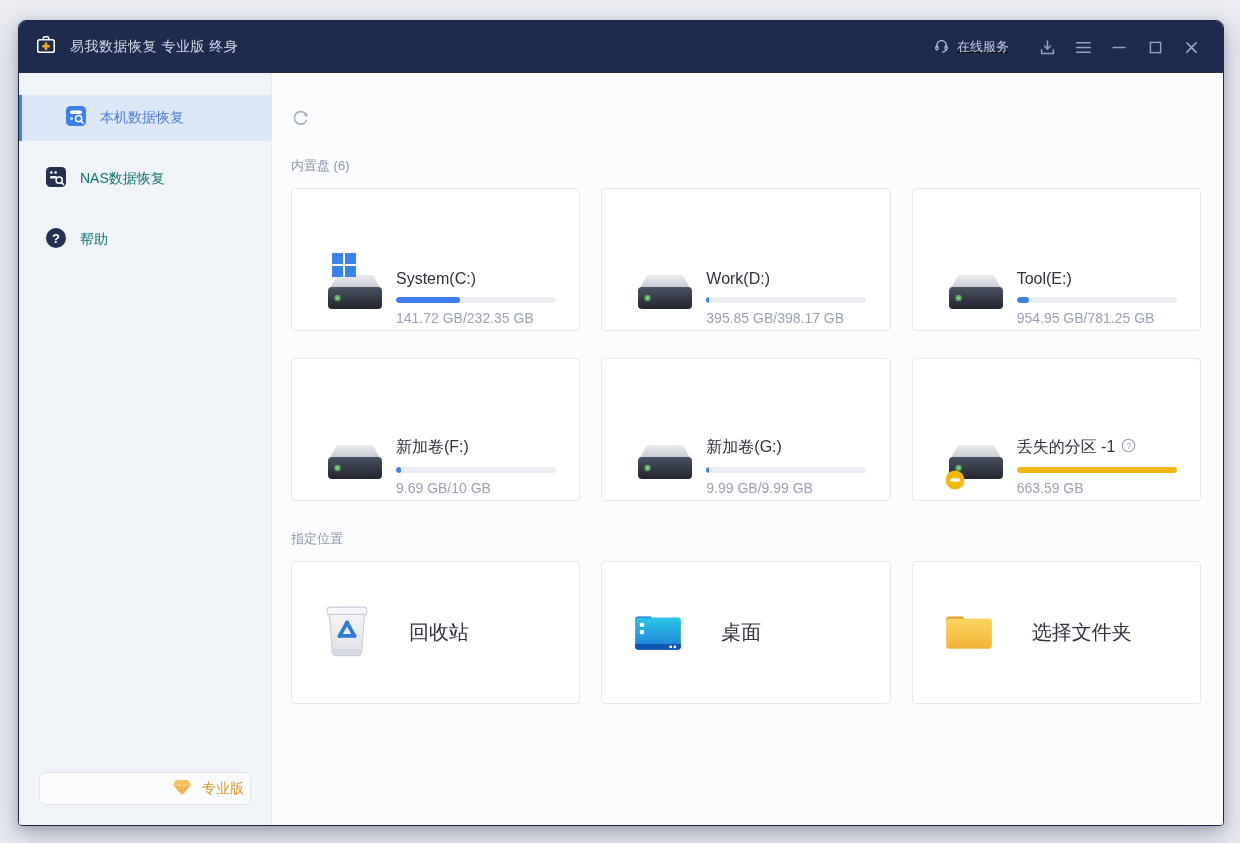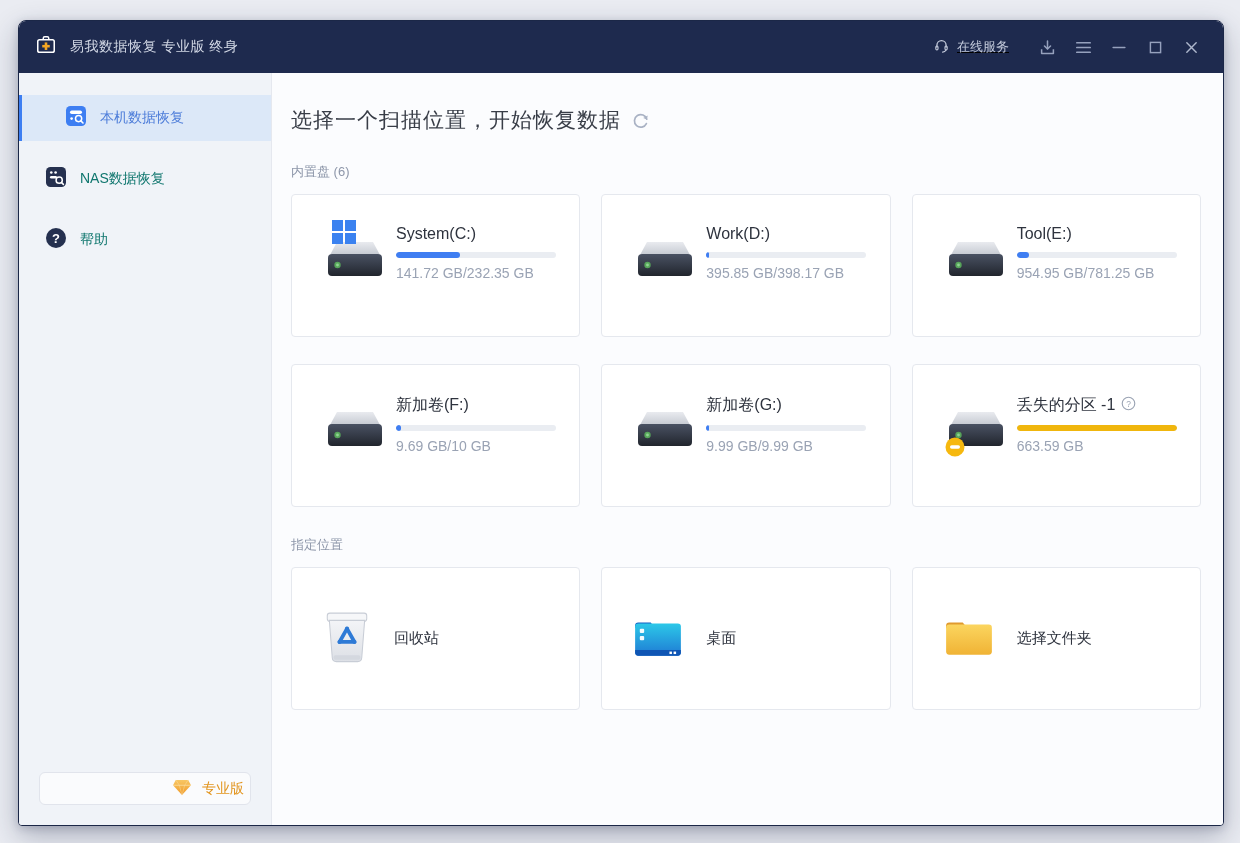--- a/index.html
+++ b/index.html
@@ -50,35 +50,35 @@
   }
   
   .main{flex:1;padding:0 22px 0 19px;background:#fbfcfe;overflow:hidden;}
   .heading-row{margin-top:33px;display:flex;align-items:center;gap:10px;}
   .heading-row h1{margin:0;font-size:21px;font-weight:500;color:#383d47;letter-spacing:1px;}
   .refresh{cursor:pointer;display:flex;margin-top:3px;}
   .section-label{margin-top:29px;font-size:13px;color:#8d96a9;}
   .grid{margin-top:13px;display:grid;grid-template-columns:repeat(3,1fr);gap:27px 21px;}
   .card{
     background:#fff;border:1px solid #e5e8ee;border-radius:4px;height:143px;
-    box-sizing:border-box;display:flex;align-items:flex-start;
+    box-sizing:border-box;display:flex;align-items:flex-end;
     padding:16px 0 4px 28px;cursor:pointer;
   }
   .card-icon{flex-shrink:0;margin-top:6px;}
   .card-body{margin-left:6px;min-width:0;}
   .drive-name-row{display:flex;align-items:center;gap:6px;margin-top:14px;}
   .drive-name{font-size:16px;color:#2e333e;white-space:nowrap;}
   .bar{width:160px;height:6px;background:#eaedf2;border-radius:3px;margin-top:9px;overflow:hidden;}
   .bar-fill{height:100%;border-radius:3px;background:#3f7ef2;}
   .drive-size{font-size:14px;color:#9aa3b4;margin-top:7px;white-space:nowrap;}
   .loc-card{
     background:#fff;border:1px solid #e5e8ee;border-radius:4px;height:143px;
     box-sizing:border-box;display:flex;align-items:center;padding-left:30px;cursor:pointer;
   }
-  .loc-label{font-size:15px;color:#2e333e;margin-left:22px;}
+  .loc-label{font-size:20px;color:#2e333e;margin-left:37px;}
 </style>
 </head>
 <body>
 
 <svg width="0" height="0" style="position:absolute">
   <defs>
     <linearGradient id="gTop" x1="0" y1="0" x2="0" y2="1">
       <stop offset="0" stop-color="#e9ebef"></stop>
         <stop offset="1" stop-color="#c6cad2"></stop>
     </linearGradient>
@@ -223,21 +223,20 @@
             <path d="M4,1 L8,7 L11,18 M18,1 L14,7 L11,18" stroke="#fbe3ad" stroke-width=".8" fill="none" opacity=".6"></path>
           </svg>
         </span>
         <span>专业版</span>
       </button>
     </aside>
 
     <main class="main">
 
       <div class="heading-row">
-        <h1>选择一个扫描位置，开始恢复数据</h1>
         <span class="refresh">
           <svg width="19" height="19" viewBox="0 0 20 20">
             <path d="M16.2,12.2 a6.6,6.6 0 1 1 0.4,-4.6" fill="none" stroke="#a9b2c4" stroke-width="1.8" stroke-linecap="round"></path>
             <path d="M17.6,3.6 L16.8,8.0 L12.8,6.4 Z" fill="#a9b2c4"></path>
           </svg>
         </span>
       </div>
 
       <div class="section-label">内置盘 (6)</div>
 

